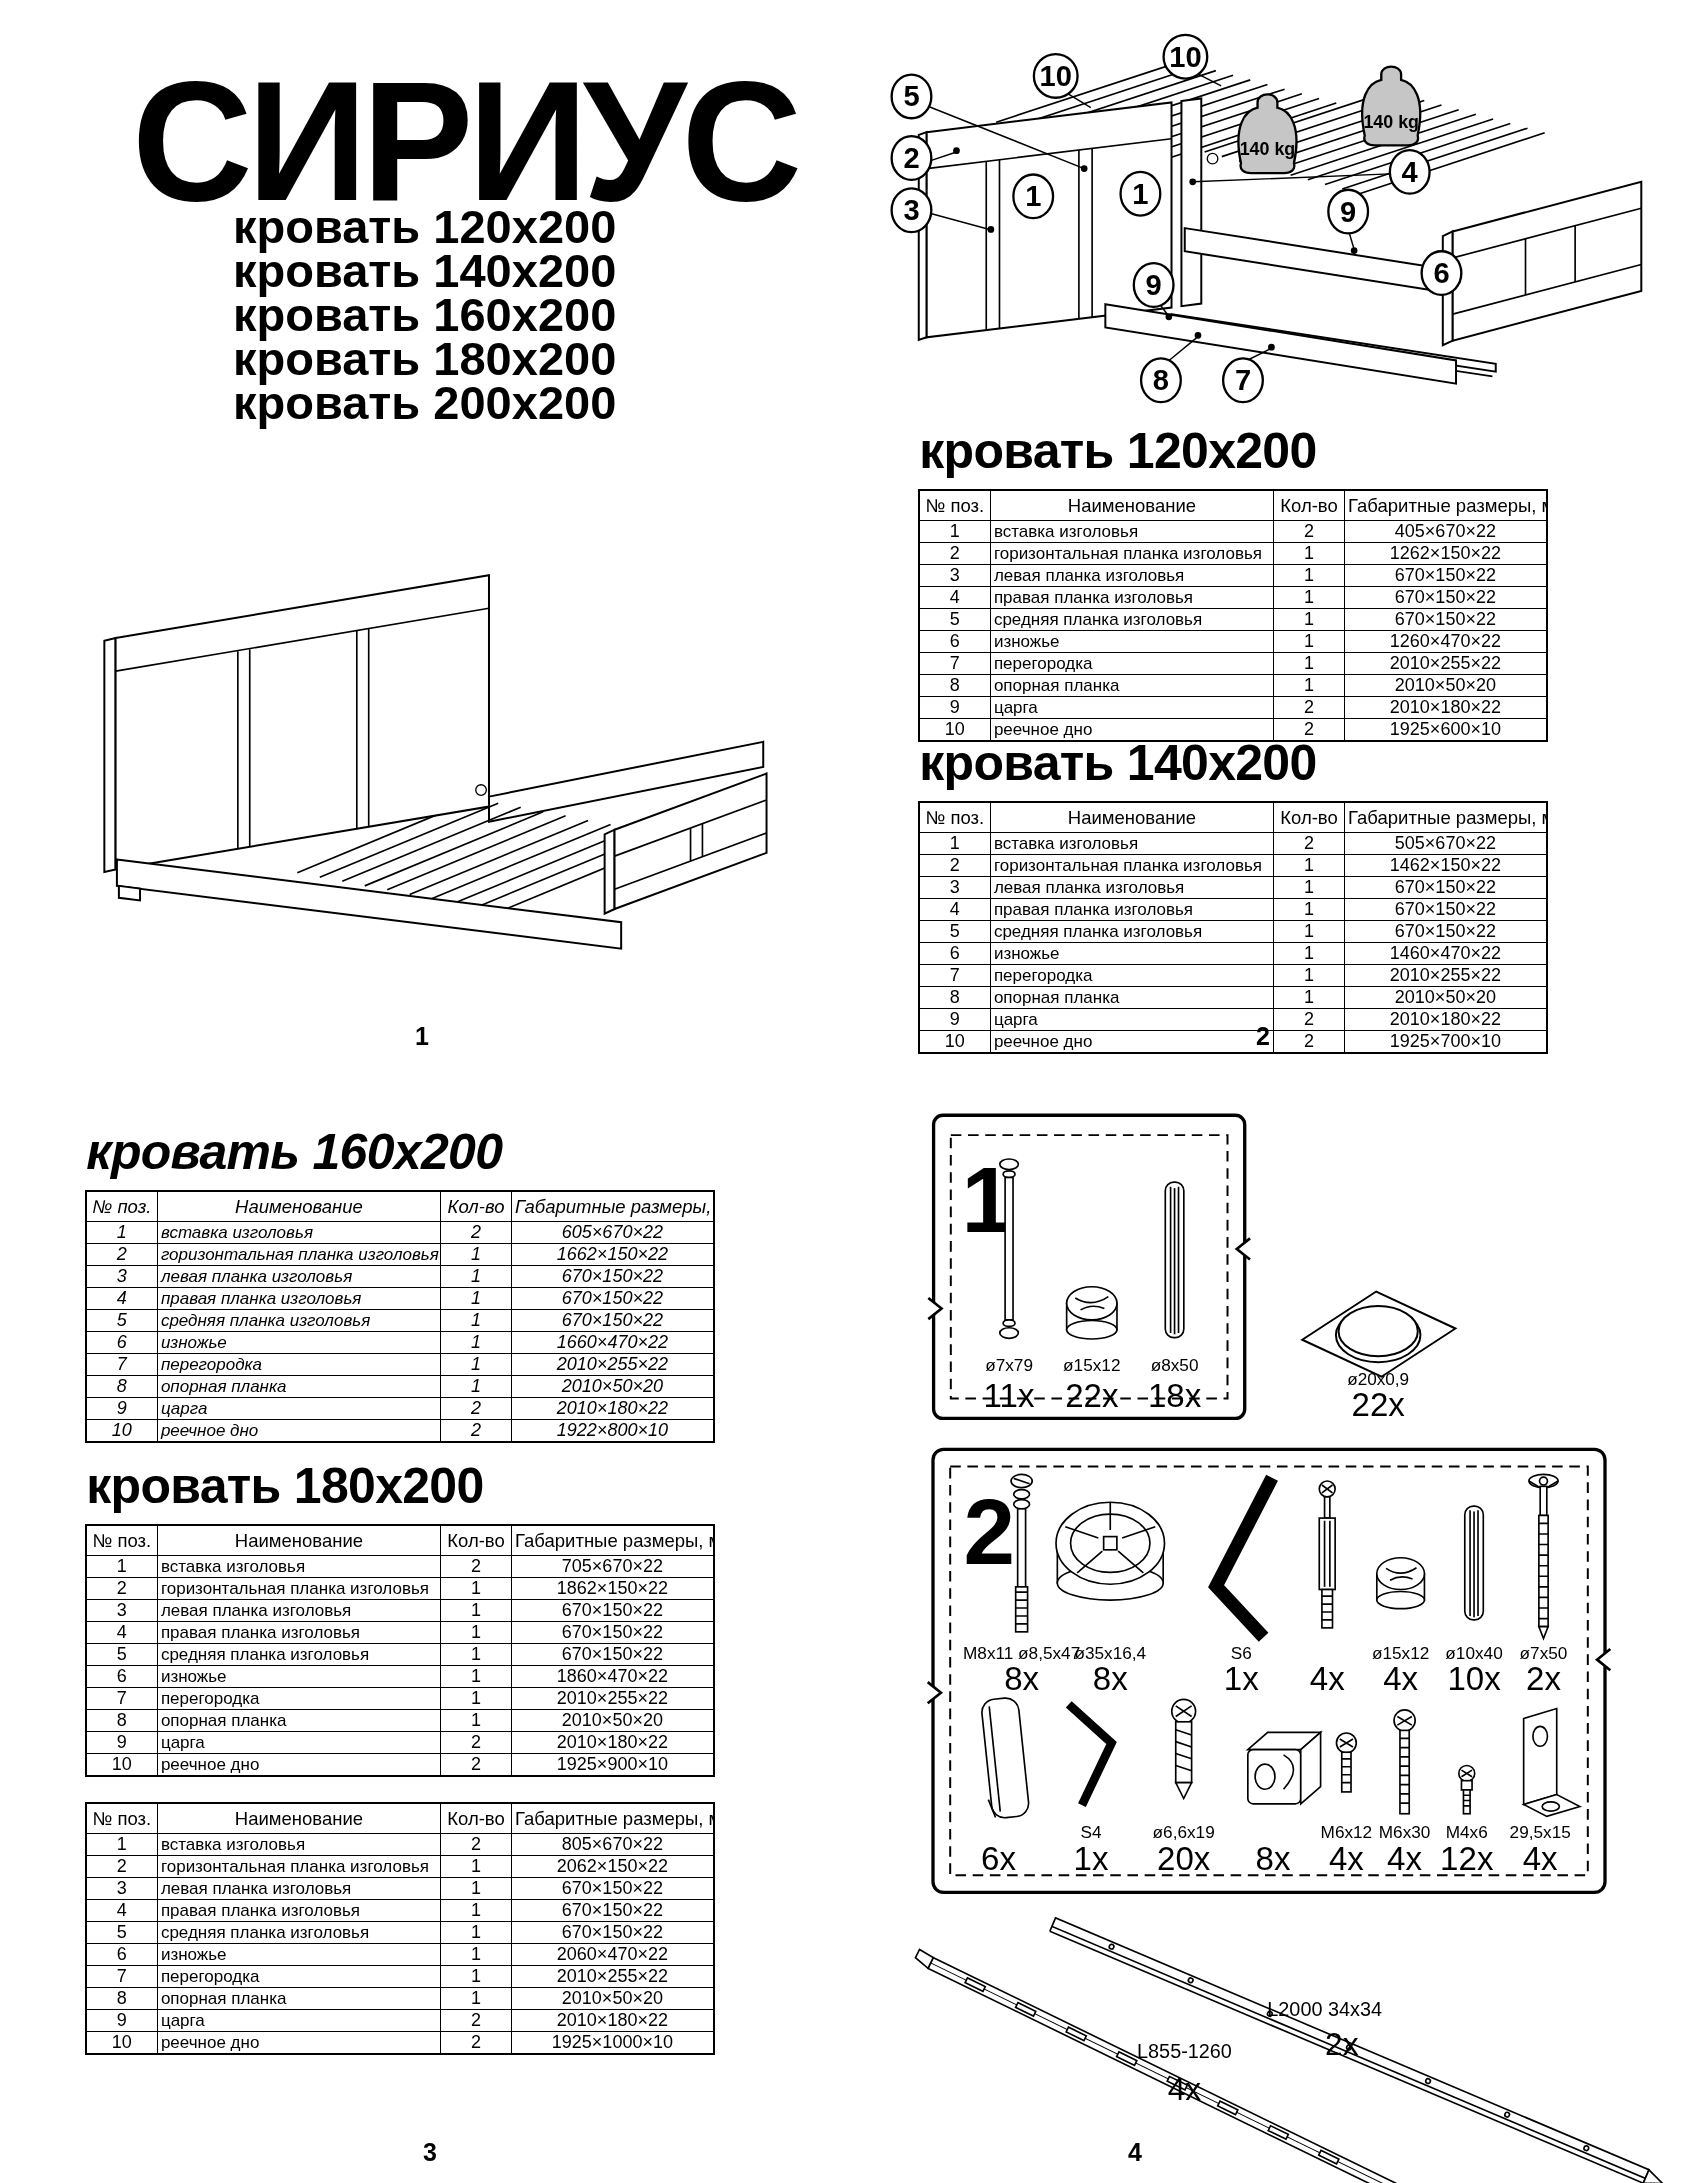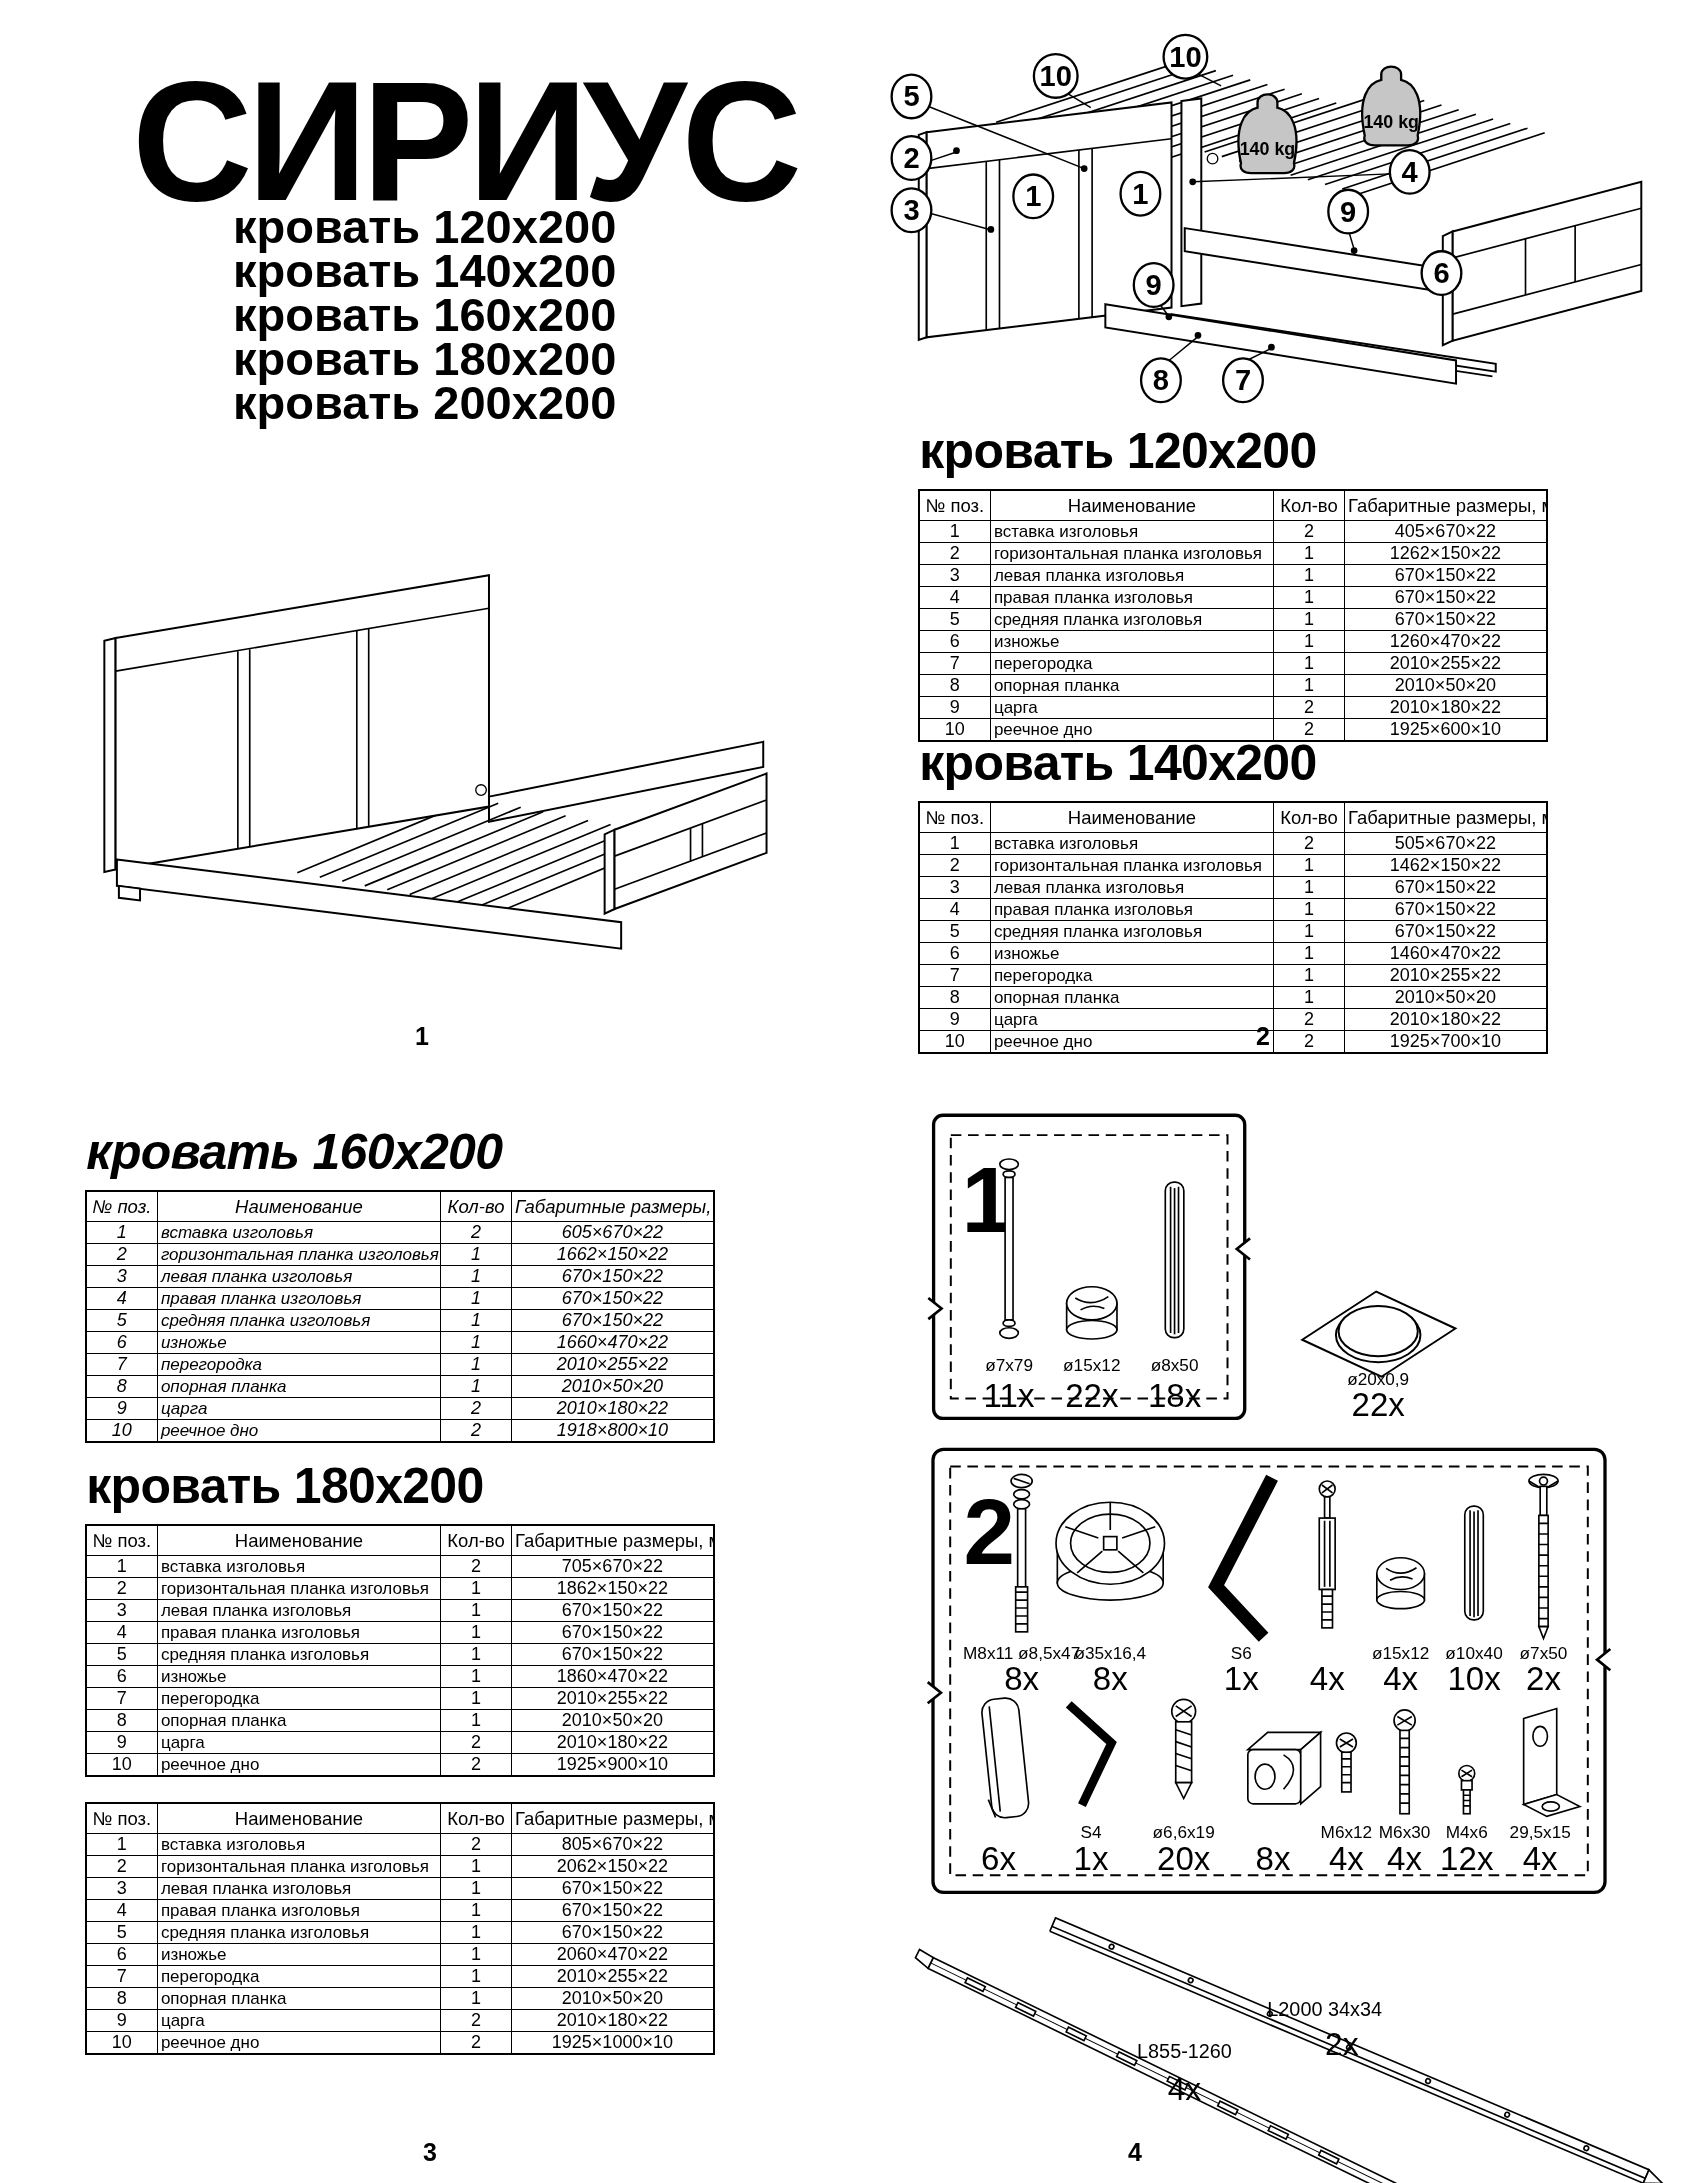--- a/index.html
+++ b/index.html
@@ -387,21 +387,21 @@
             <tr>
               <td class="c0">9</td>
               <td class="c1">царга</td>
               <td class="c2">2</td>
               <td class="c3">2010×180×22</td>
             </tr>
             <tr>
               <td class="c0">10</td>
               <td class="c1">реечное дно</td>
               <td class="c2">2</td>
-              <td class="c3">1918×800×10</td>
+              <td class="c3">1922×800×10</td>
             </tr>
           </tbody>
         </table>
       </div>
   </div>
   <div class="pt-block" style="left:85px;top:1457px;">
     <div class="pt-heading">кровать 180х200</div>
     <div>
         <table class="pt">
           <thead>

